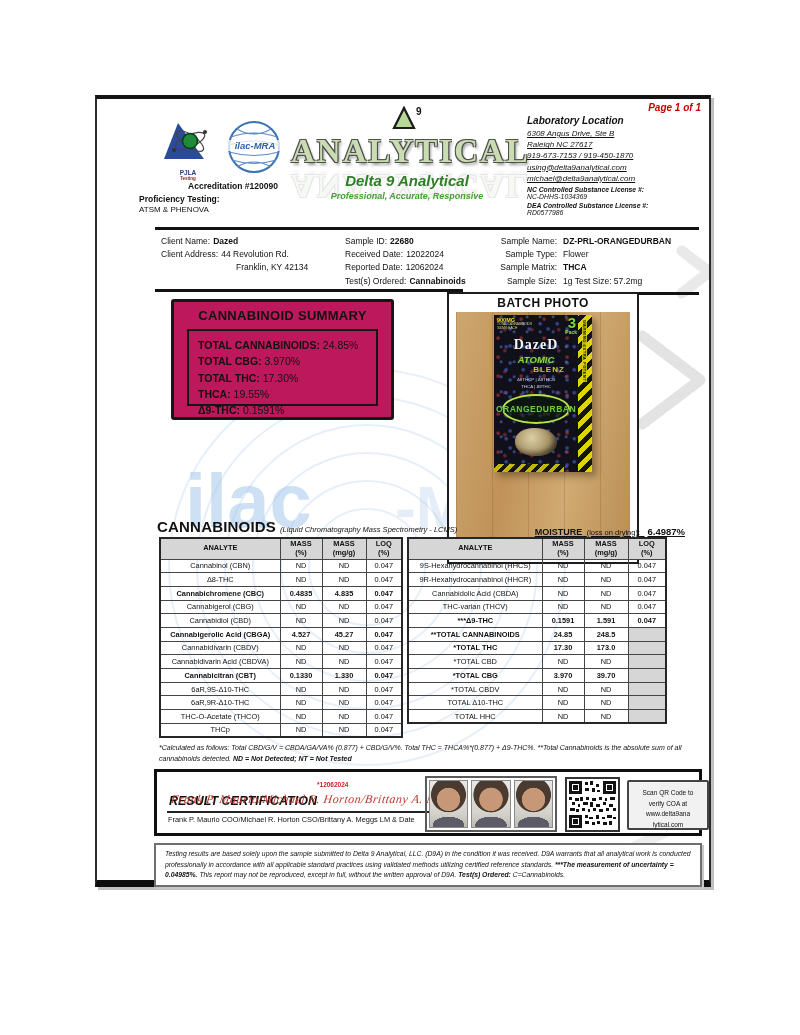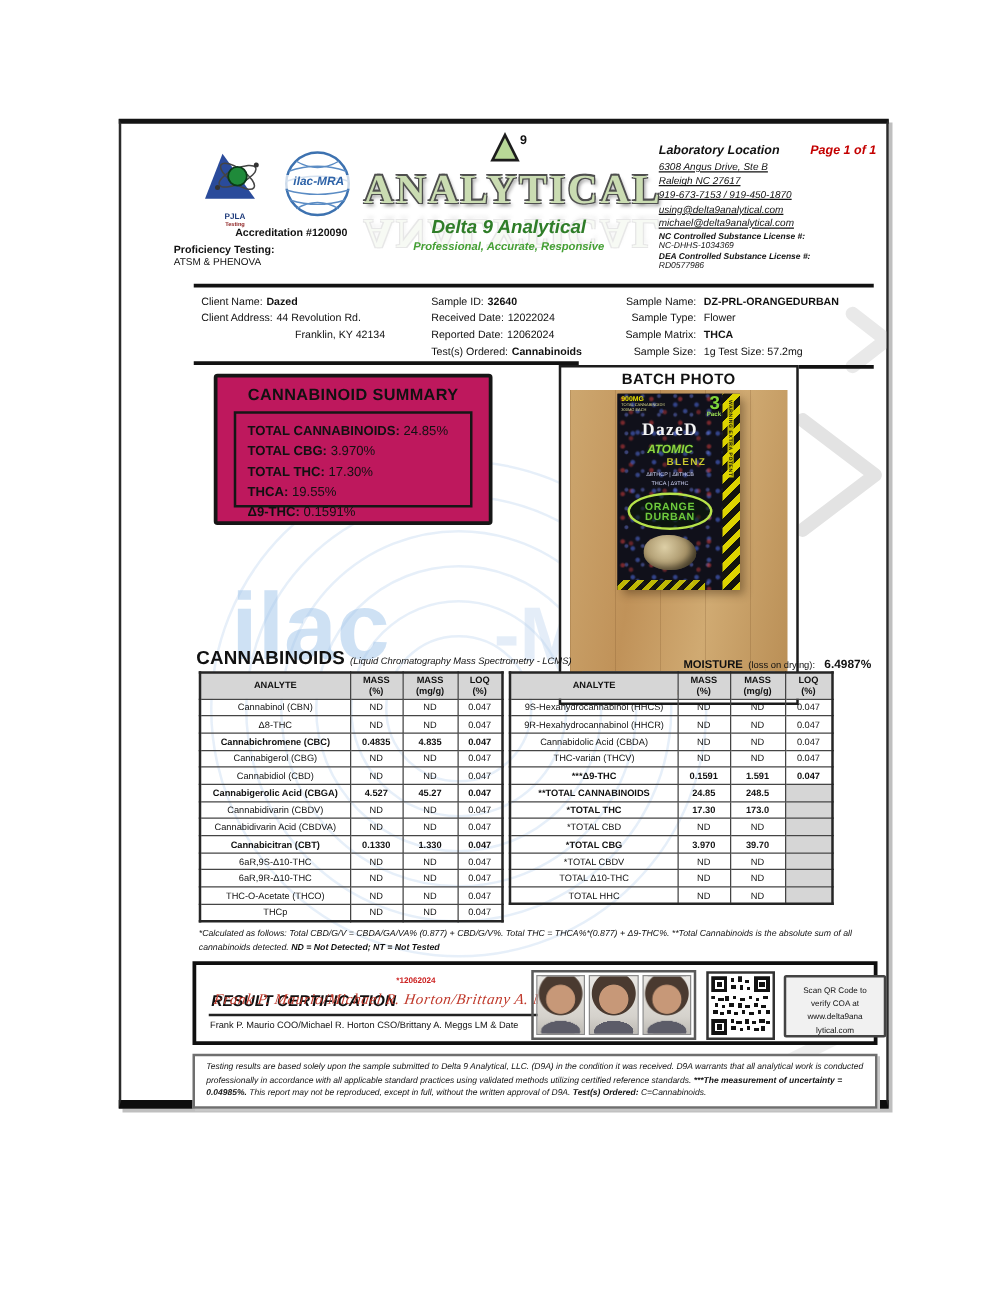--- a/index.html
+++ b/index.html
@@ -7,21 +7,21 @@
   body { position:relative; overflow:hidden; }
 
   .page { position:absolute; left:95px; top:95px; width:616px; height:792px; background:#fff;
           border-left:2px solid #2b2b2b; border-right:2px solid #2b2b2b;
           border-top:4px solid #141414; border-bottom:7px solid #0d0d0d;
           box-shadow:3px 3px 0 rgba(0,0,0,.25); }
   .page > div, .page > svg { position:absolute; }
 
   .wm { left:0; top:0; width:612px; height:781px; pointer-events:none; }
 
-  .page-label { right:8px; top:3px; font-size:10px; font-weight:bold; font-style:italic; color:#c40000;margin-top:13px; }
+  .page-label { right:8px; top:3px; font-size:10px; font-weight:bold; font-style:italic; color:#c40000; }
 
   
   .pjla-logo { left:62px; top:20px; width:58px; text-align:center; }
   .pjla-cap { font-size:6.5px; font-weight:bold; color:#1d3a7a; }
   .pjla-cap2 { font-size:4.5px; font-weight:bold; color:#8a1a1a; }
   .ilac-logo { left:126px; top:20px; width:64px; height:58px; }
   .ilac-name { position:absolute; left:0; right:0; top:21px; text-align:center; font-size:9.5px; font-weight:bold; font-style:italic; color:#2e63a8; background:rgba(255,255,255,.75); }
   .accreditation { left:58px; top:82px; width:156px; text-align:center; font-size:8.5px; font-weight:bold; }
   .proficiency { left:42px; top:95px; font-size:8.5px; line-height:1.35; }
   .proficiency .l1 { font-weight:bold; }
@@ -88,35 +88,35 @@
     background:rgba(221,212,0,.85); padding:1px 0; letter-spacing:.5px; }
   .pkg-mg { position:absolute; left:3px; top:2px; text-align:left; color:#e8e000; font-size:5.5px; font-weight:bold; line-height:1.1; }
   .pkg-mg .tiny { font-size:3.2px; color:#d8d890; font-weight:normal; display:block; }
   .pkg-count { position:absolute; right:2px; top:0; color:#7fd43a; font-size:15px; font-weight:bold; text-shadow:1px 1px 0 #000; line-height:1; }
   .pkg-count-sub { position:absolute; right:1px; top:14px; color:#9ade55; font-size:5px; font-weight:bold; }
   .pkg-brand { margin-top:22px; font-family:"Liberation Serif",serif; font-size:14px; font-weight:bold; color:#f4f4f4; letter-spacing:1px; }
   .pkg-l1 { font-size:9.5px; font-weight:bold; font-style:italic; color:#8fd63f; text-shadow:0 0 2px #1f5a1f; margin-top:1px; }
   .pkg-l2 { font-size:8px; font-weight:bold; color:#c6c62e; letter-spacing:1px;padding-left:26px; }
   .pkg-cb { margin-top:3px; font-size:4.4px; color:#cdd2f5; line-height:1.5; }
   .pkg-oval { margin:4px auto 0; width:68px; height:30px; border:2px solid #b7e34a; border-radius:50%;
-    display:flex; flex-direction:column; align-items:center; justify-content:center; line-height:.95;
+    display:flex; align-items:center; justify-content:center; line-height:.95;
     background:rgba(10,25,8,.55); }
   .pkg-strain { font-size:8.5px; font-weight:bold; color:#6fc93e; text-shadow:1px 1px 0 #0a2a08; letter-spacing:.5px; }
   .pkg-nug { margin:4px auto 0; width:42px; height:28px; border-radius:46% 54% 50% 50%;
     background:radial-gradient(circle at 40% 35%, #ddcfa6, #a89469 55%, #6f6140 90%); box-shadow:inset -3px -3px 5px rgba(0,0,0,.45); }
   .pkg-foot { position:absolute; left:0; right:14px; bottom:0; height:8px;
     background:repeating-linear-gradient(-45deg,#ddd400 0 4px,#14140d 4px 8px); opacity:.85; }
   .batch-caption { position:absolute; left:10px; right:10px; bottom:3px; height:16px; line-height:15px;
     background:#ecebf0; border:1px solid #8a8a8a; text-align:center; font-size:8.5px; letter-spacing:1.6px; color:#222; }
 
   
   .sec-title { left:60px; top:419px; white-space:nowrap; z-index:2; }
   .sec-title .t { font-size:15px; font-weight:bold; letter-spacing:.2px; }
   .sec-title .m { font-size:7.5px; font-style:italic; margin-left:4px; }
-  .moisture { right:12px; top:422px; white-space:nowrap; z-index:2; }
+  .moisture { right:24px; top:422px; white-space:nowrap; z-index:2;text-decoration:underline; }
   .moisture .ml { font-size:9px; font-weight:bold; }
   .moisture .mn { font-size:7.5px; }
   .moisture .mv { font-size:9.5px; font-weight:bold; margin-left:3px; }
 
   table.tbl { position:absolute; border-collapse:collapse; table-layout:fixed; border:2px solid #262626; z-index:2; }
   .tbl-left  { left:62px; top:438px; width:242px; }
   .tbl-right { left:310px; top:438px; width:258px; }
   .tbl th, .tbl td { border:1px solid #454545; font-size:7.4px; text-align:center; vertical-align:middle; padding:0 1px; }
   .tbl thead th { background:#d6d6d6; height:21px; line-height:1.15; font-weight:bold; }
   .tbl td { height:13.7px; }
@@ -243,21 +243,21 @@
         <span class="cval">44 Revolution Rd.</span>
       </div>
     <div class="crow">
         <span class="cval indent1">Franklin, KY 42134</span>
       </div>
   </div>
 
   <div class="client-col cc2">
     <div class="crow">
         <span class="clab">Sample ID:</span>
-        <span class="cval bold">32640</span>
+        <span class="cval bold">22680</span>
       </div>
     <div class="crow">
         <span class="clab">Received Date:</span>
         <span class="cval">12022024</span>
       </div>
     <div class="crow">
         <span class="clab">Reported Date:</span>
         <span class="cval">12062024</span>
       </div>
     <div class="crow">

